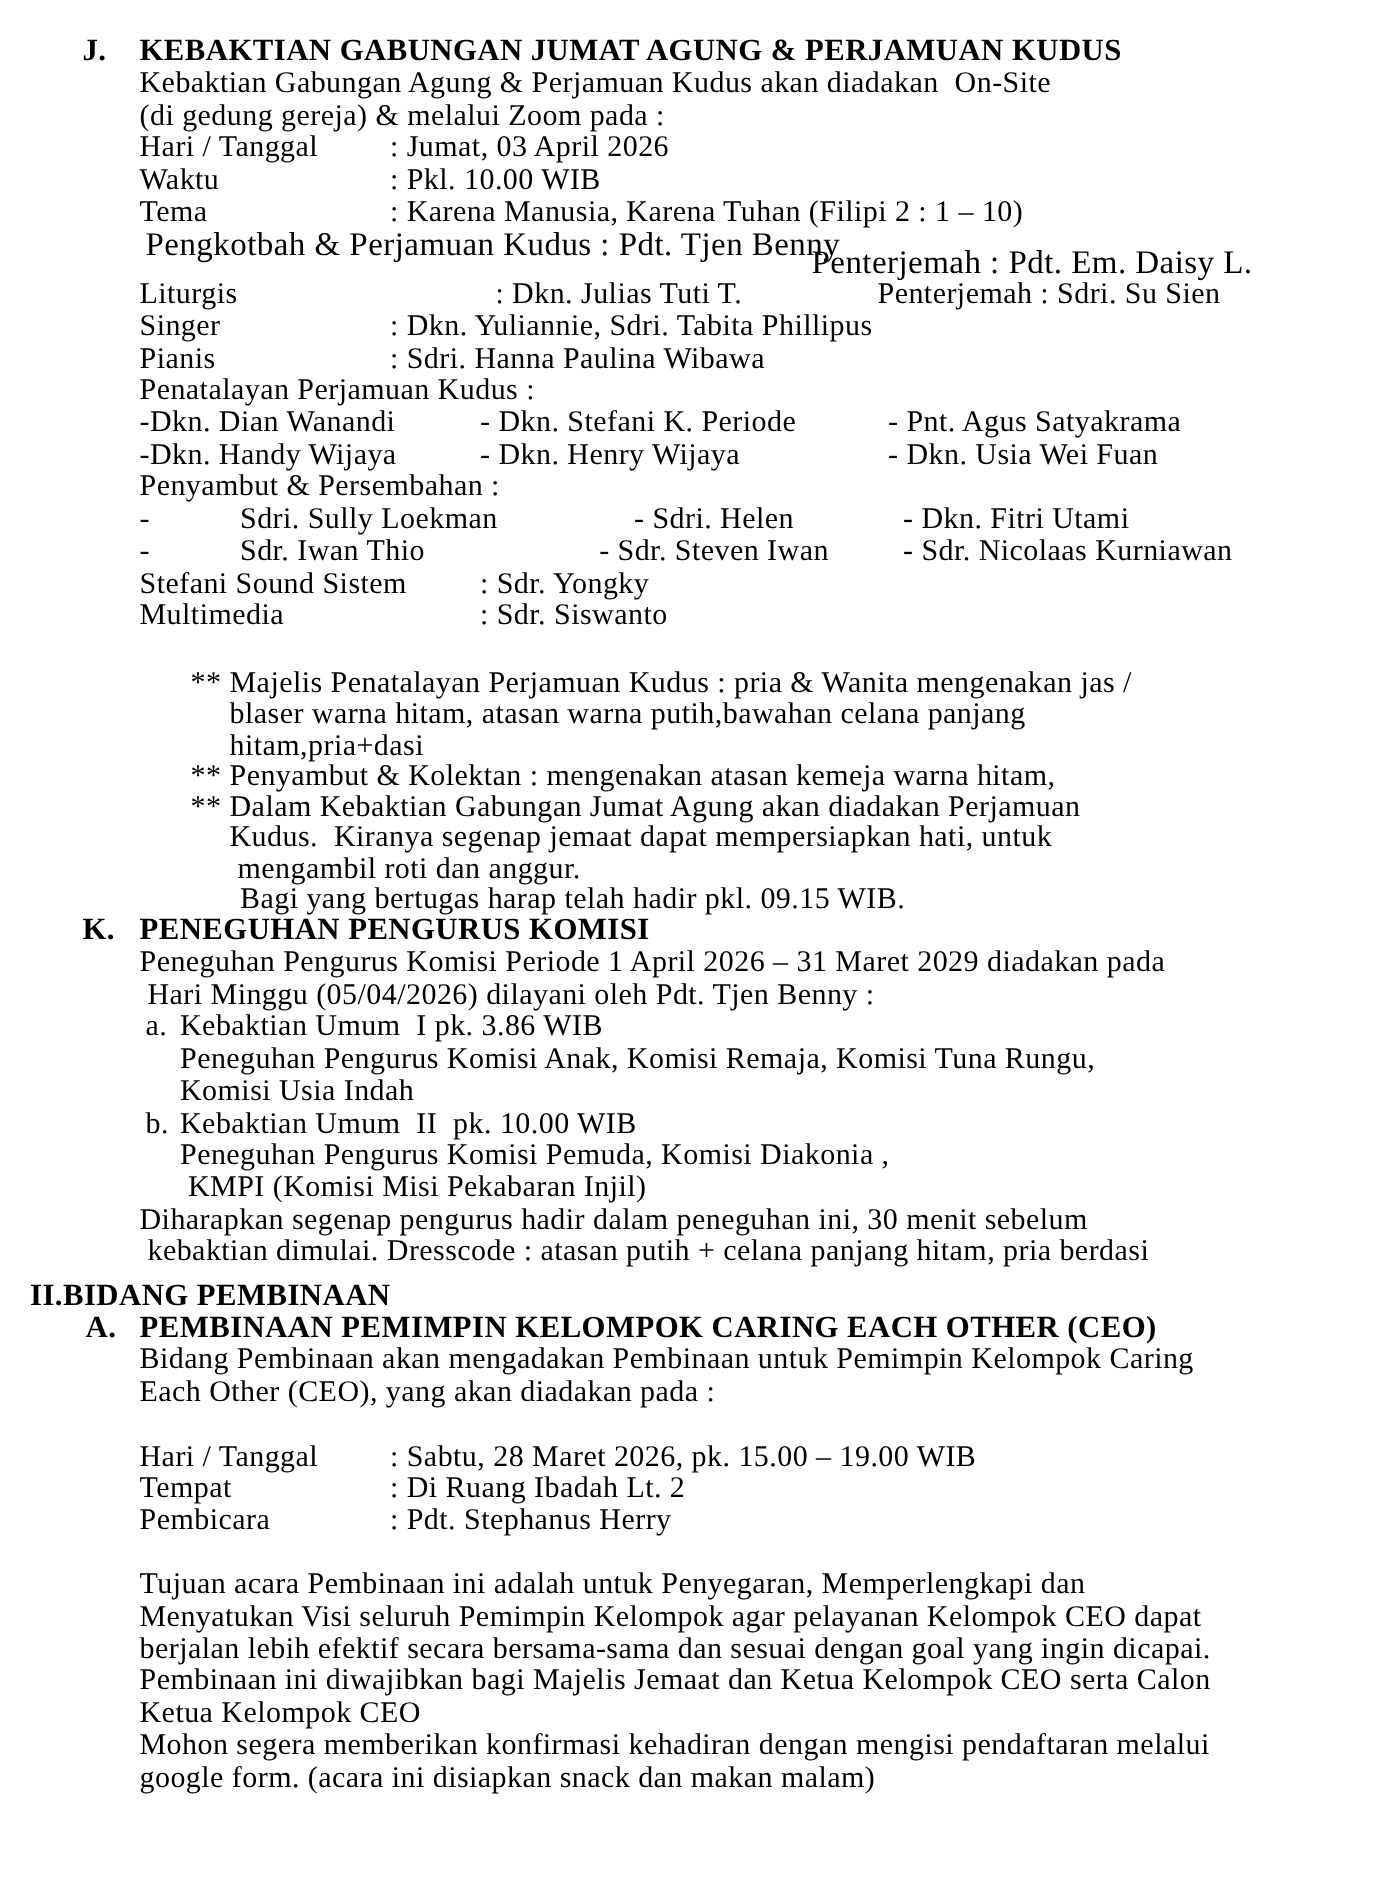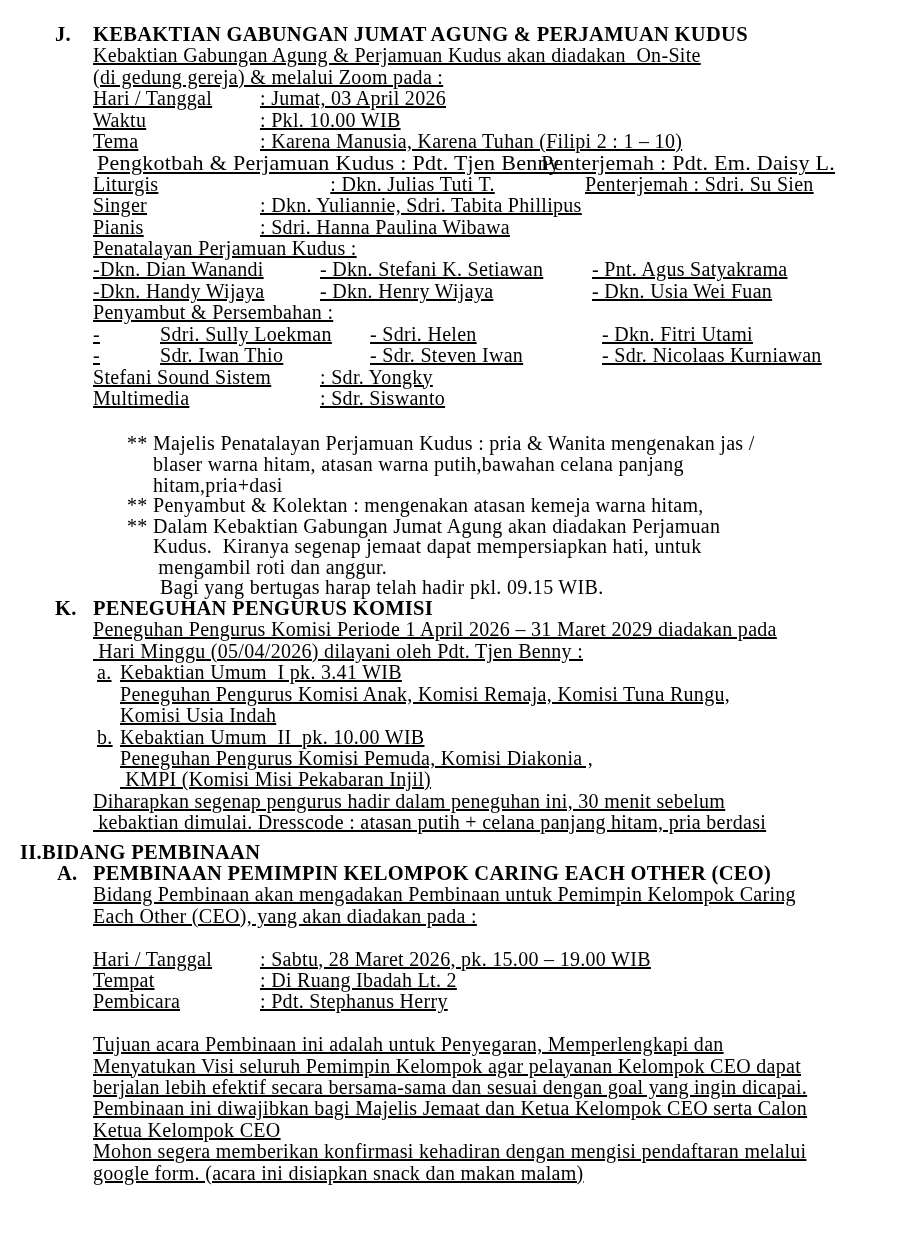--- a/index.html
+++ b/index.html
@@ -22,32 +22,32 @@
   .row > span { flex: none; }
 
   
   .sec-head { display: flex; padding-left: 55px; font-weight: bold; font-size: 20.5px; line-height: 21.4px; letter-spacing: 0.3px; }
   .sec-head .sec-lbl { flex: none; width: 38px; white-space: pre; }
   .sec-head .sec-title { white-space: pre; }
   
   .sec-head.a { padding-left: 57px; }
   .sec-head.a .sec-lbl { width: 36px; }
 
-  .sec-body { margin-left: 93px; text-decoration: underline; }
+  .sec-body { margin-left: 93px; }
 
   .k  { width: 147px; }   
   .k2 { width: 207px; }   
   .vmid { width: 305px; text-align: center; } 
 
   .duo { display: flex; font-size: 22px; line-height: 21.4px; letter-spacing: 0.3px; padding-left: 4px; }
   .duo .duo-left { flex: none; width: 444px; white-space: pre; }
-  .duo .duo-right { white-space: pre; }
+  .duo .duo-right { white-space: pre; margin-top: 12px; }
 
   .pc1 { width: 207px; } .pc2 { width: 252px; }           
-  .qd { width: 47px; } .qc1 { width: 190px; } .qc2 { width: 212px; } 
+  .qd { width: 47px; } .qc1 { width: 190px; } .qc2 { width: 212px; text-align: center; } 
 
   .notes { margin-left: 127px; margin-top: 24px; }
   .notes .ln { line-height: 20.6px; }
   .note { display: flex; }
   .note .nmark { flex: none; width: 26px; white-space: pre; font-size: 20px; line-height: 20.6px; letter-spacing: 0.3px; }
   .nfoot { margin-left: 33px; }
 
   .k-item { display: flex; }
   .k-item .im { flex: none; width: 27px; padding-left: 4px; white-space: pre; }
   .k-sub { margin-left: 27px; }
@@ -99,21 +99,21 @@
         <span class="t">: Dkn. Yuliannie, Sdri. Tabita Phillipus</span>
       </div>
       <div class="row ln">
         <span class="k t">Pianis</span>
         <span class="t">: Sdri. Hanna Paulina Wibawa</span>
       </div>
 
       <div class="ln">Penatalayan Perjamuan Kudus :</div>
       <div class="row ln">
         <span class="pc1 t">-Dkn. Dian Wanandi</span>
-        <span class="pc2 t">- Dkn. Stefani K. Setiawan</span>
+        <span class="pc2 t">- Dkn. Stefani K. Periode</span>
         <span class="t">- Pnt. Agus Satyakrama</span>
       </div>
       <div class="row ln">
         <span class="pc1 t">-Dkn. Handy Wijaya</span>
         <span class="pc2 t">- Dkn. Henry Wijaya</span>
         <span class="t">- Dkn. Usia Wei Fuan</span>
       </div>
 
       <div class="ln">Penyambut &amp; Persembahan :</div>
       <div class="row ln">
@@ -170,21 +170,21 @@
     <div class="sec-head">
       <span class="sec-lbl">K.</span>
       <span class="sec-title">PENEGUHAN PENGURUS KOMISI</span>
     </div>
     <div class="sec-body">
       <div class="ln">Peneguhan Pengurus Komisi Periode 1 April 2026 – 31 Maret 2029 diadakan pada</div>
       <div class="ln"> Hari Minggu (05/04/2026) dilayani oleh Pdt. Tjen Benny :</div>
 
       <div class="k-item ln">
         <span class="im t">a.</span>
-        <span class="t">Kebaktian Umum  I pk. 3.41 WIB</span>
+        <span class="t">Kebaktian Umum  I pk. 3.86 WIB</span>
       </div>
       <div class="ln k-sub">Peneguhan Pengurus Komisi Anak, Komisi Remaja, Komisi Tuna Rungu,</div>
       <div class="ln k-sub">Komisi Usia Indah</div>
 
       <div class="k-item ln">
         <span class="im t">b.</span>
         <span class="t">Kebaktian Umum  II  pk. 10.00 WIB</span>
       </div>
       <div class="ln k-sub">Peneguhan Pengurus Komisi Pemuda, Komisi Diakonia ,</div>
       <div class="ln k-sub"> KMPI (Komisi Misi Pekabaran Injil)</div>

